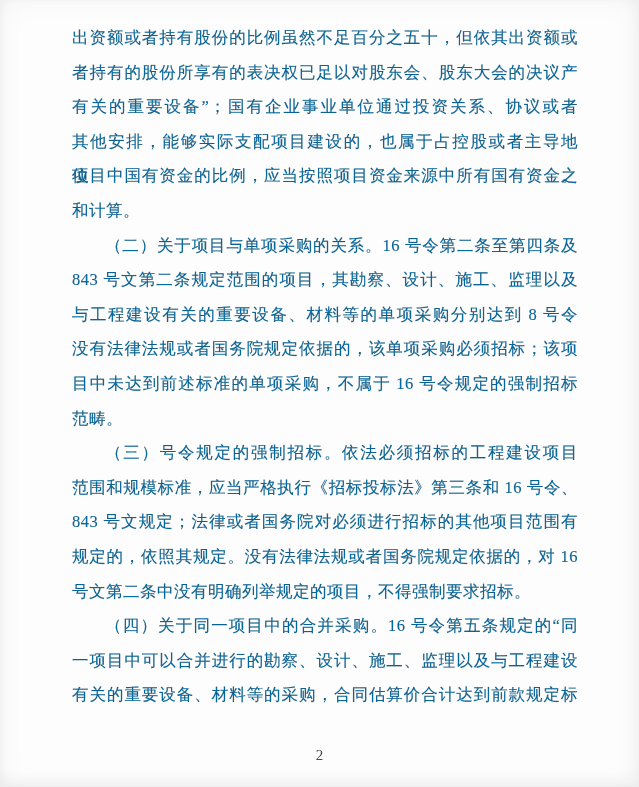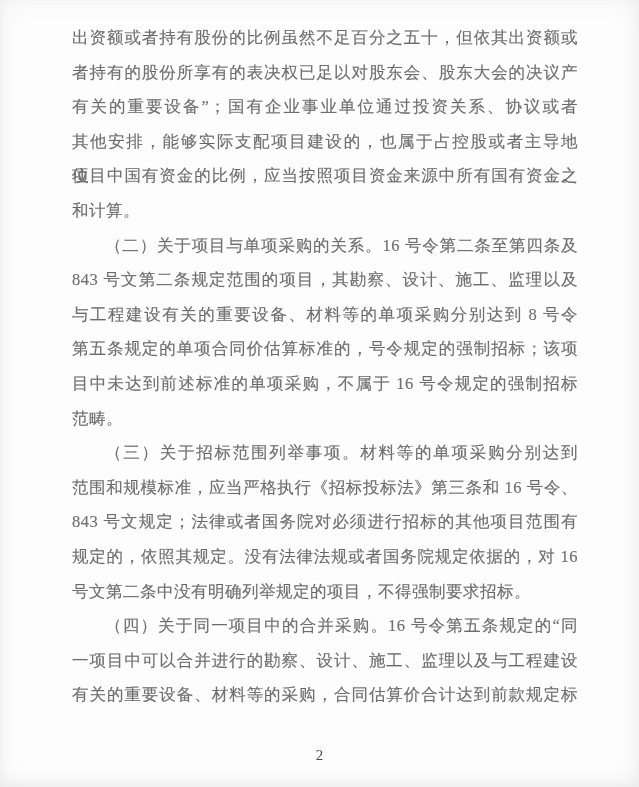--- a/index.html
+++ b/index.html
@@ -20,21 +20,21 @@
     background: #fdfdfd;
     box-shadow: inset 0 0 28px rgba(0,0,0,0.045),
                 inset -4px -6px 14px rgba(0,0,0,0.035),
                 inset 3px 0 8px rgba(0,0,0,0.02);
   }
   .text-block {
     position: absolute;
     left: 72px;
     top: 21px;
     width: 506px;
-    color: #737373;
+    color: #0369a1;
   }
   .line {
     height: 34.6px;
     line-height: 34.6px;
     font-size: 16.5px;
     letter-spacing: 0.5px;
     text-align: justify;
     text-align-last: left;
     -webkit-text-stroke: 0.2px rgba(60,60,60,0.5);
   }
@@ -63,24 +63,24 @@
   <div class="text-block">
       <div class="line fill">出资额或者持有股份的比例虽然不足百分之五十，但依其出资额或</div>
       <div class="line fill">者持有的股份所享有的表决权已足以对股东会、股东大会的决议产</div>
       <div class="line fill">有关的重要设备”；国有企业事业单位通过投资关系、协议或者</div>
       <div class="line fill">其他安排，能够实际支配项目建设的，也属于占控股或者主导地位。</div>
       <div class="line fill">项目中国有资金的比例，应当按照项目资金来源中所有国有资金之</div>
       <div class="line">和计算。</div>
       <div class="line indent fill">（二）关于项目与单项采购的关系。16 号令第二条至第四条及</div>
       <div class="line fill">843 号文第二条规定范围的项目，其勘察、设计、施工、监理以及</div>
       <div class="line fill">与工程建设有关的重要设备、材料等的单项采购分别达到 8 号令</div>
-      <div class="line fill">第五条规定的单项合同价估算标准的，号令规定的强制招标；该项</div>
+      <div class="line fill">没有法律法规或者国务院规定依据的，该单项采购必须招标；该项</div>
       <div class="line fill">目中未达到前述标准的单项采购，不属于 16 号令规定的强制招标</div>
       <div class="line">范畴。</div>
-      <div class="line indent fill">（三）关于招标范围列举事项。材料等的单项采购分别达到</div>
+      <div class="line indent fill">（三）号令规定的强制招标。依法必须招标的工程建设项目</div>
       <div class="line fill">范围和规模标准，应当严格执行《招标投标法》第三条和 16 号令、</div>
       <div class="line fill">843 号文规定；法律或者国务院对必须进行招标的其他项目范围有</div>
       <div class="line fill">规定的，依照其规定。没有法律法规或者国务院规定依据的，对 16</div>
       <div class="line">号文第二条中没有明确列举规定的项目，不得强制要求招标。</div>
       <div class="line indent fill">（四）关于同一项目中的合并采购。16 号令第五条规定的“同</div>
       <div class="line fill">一项目中可以合并进行的勘察、设计、施工、监理以及与工程建设</div>
       <div class="line fill">有关的重要设备、材料等的采购，合同估算价合计达到前款规定标</div>
     </div>
   <div class="page-number">2</div>
 </div>

